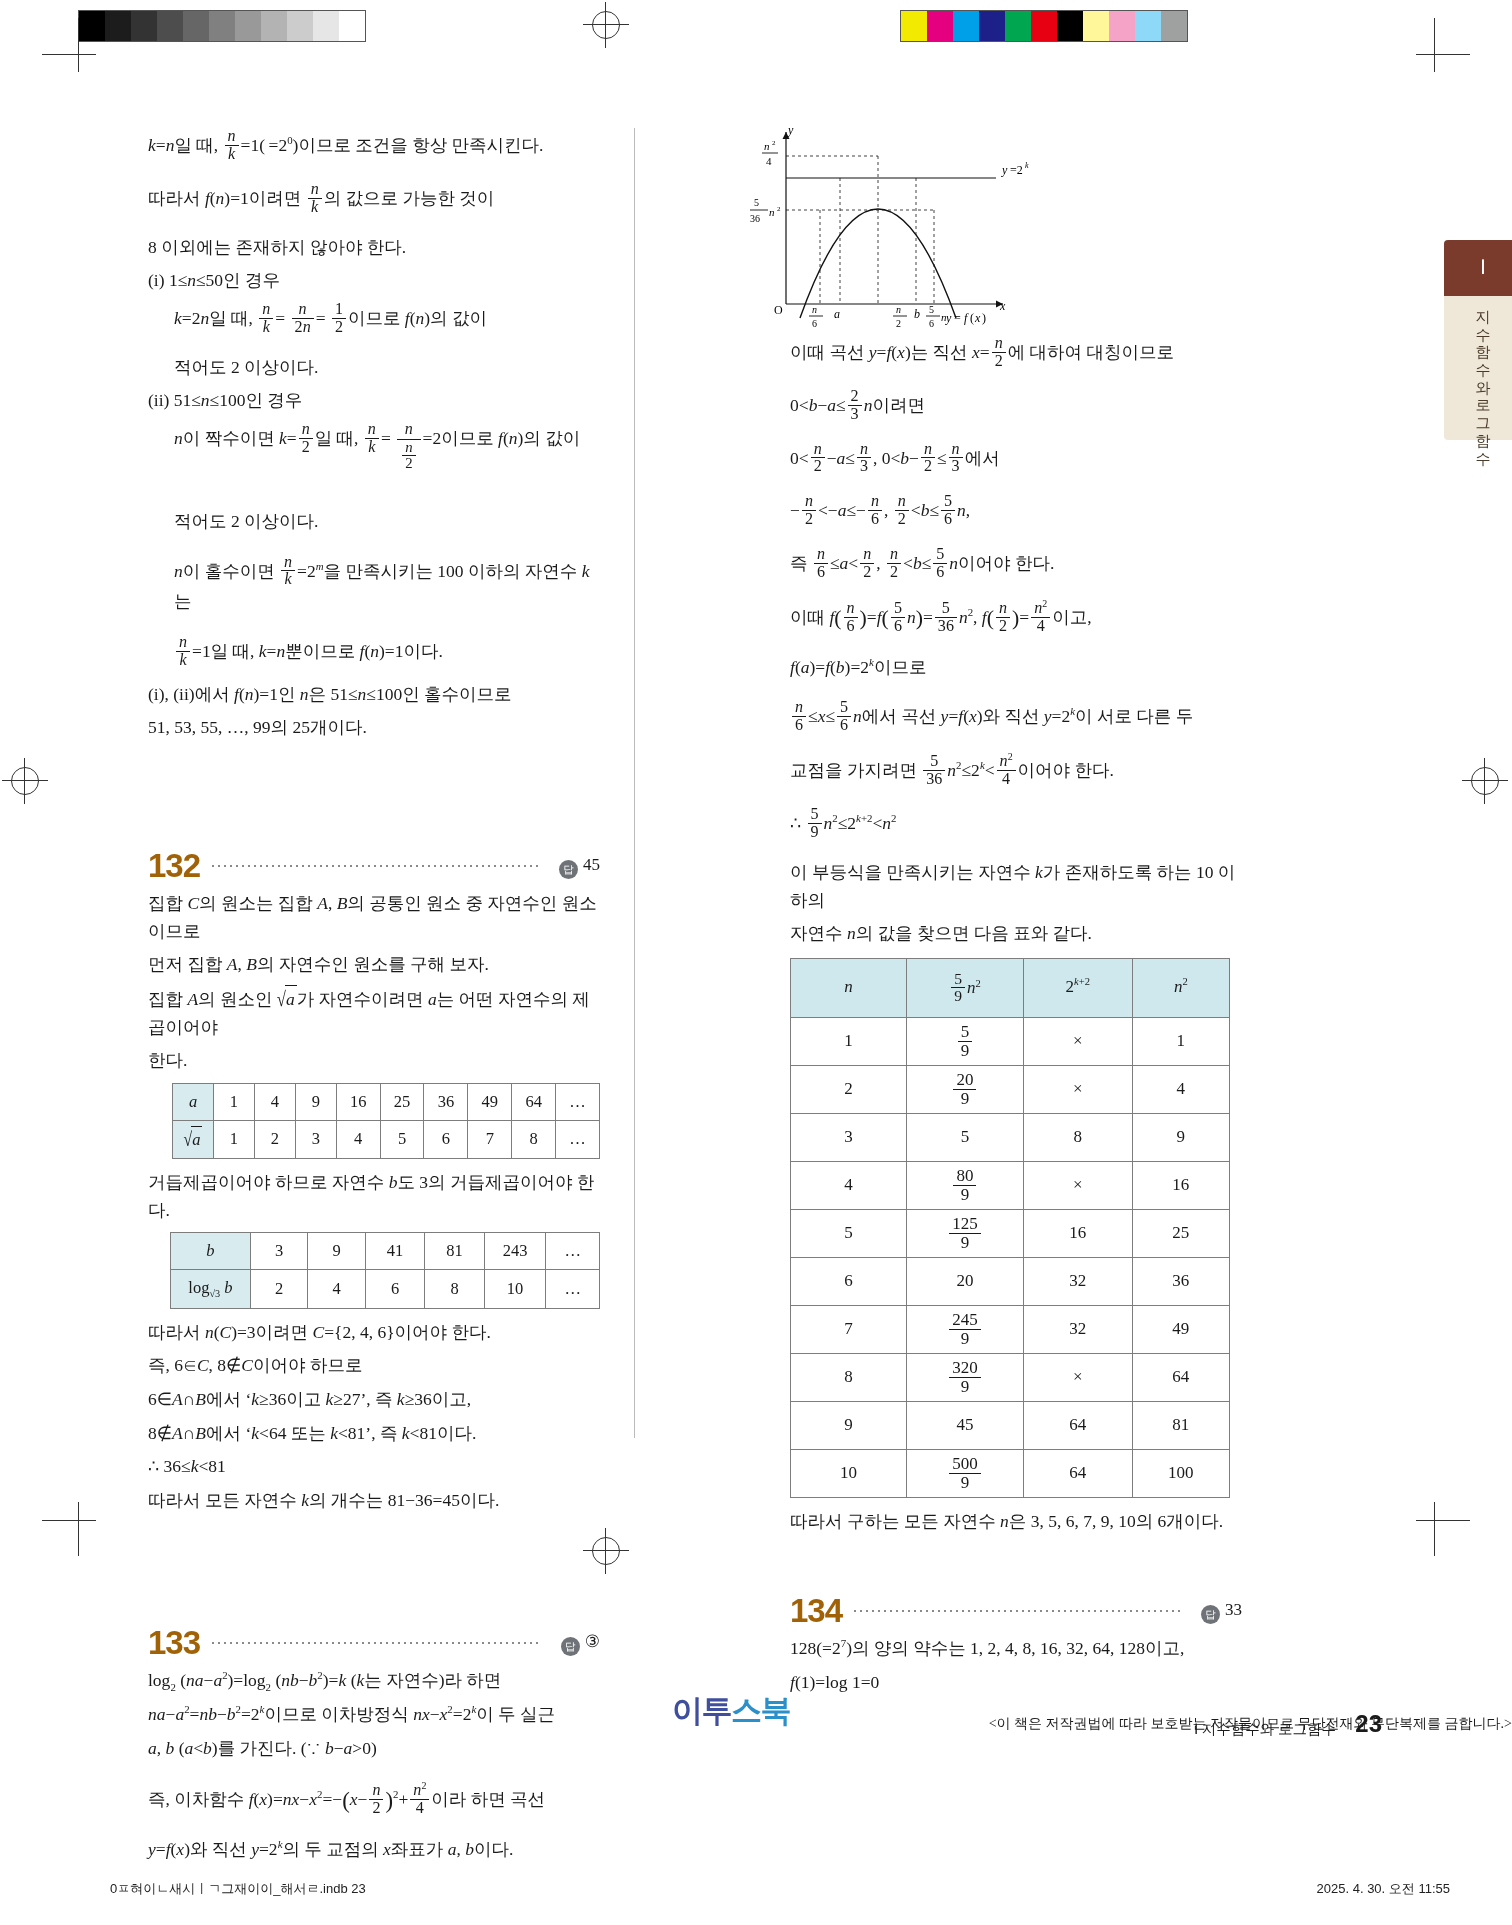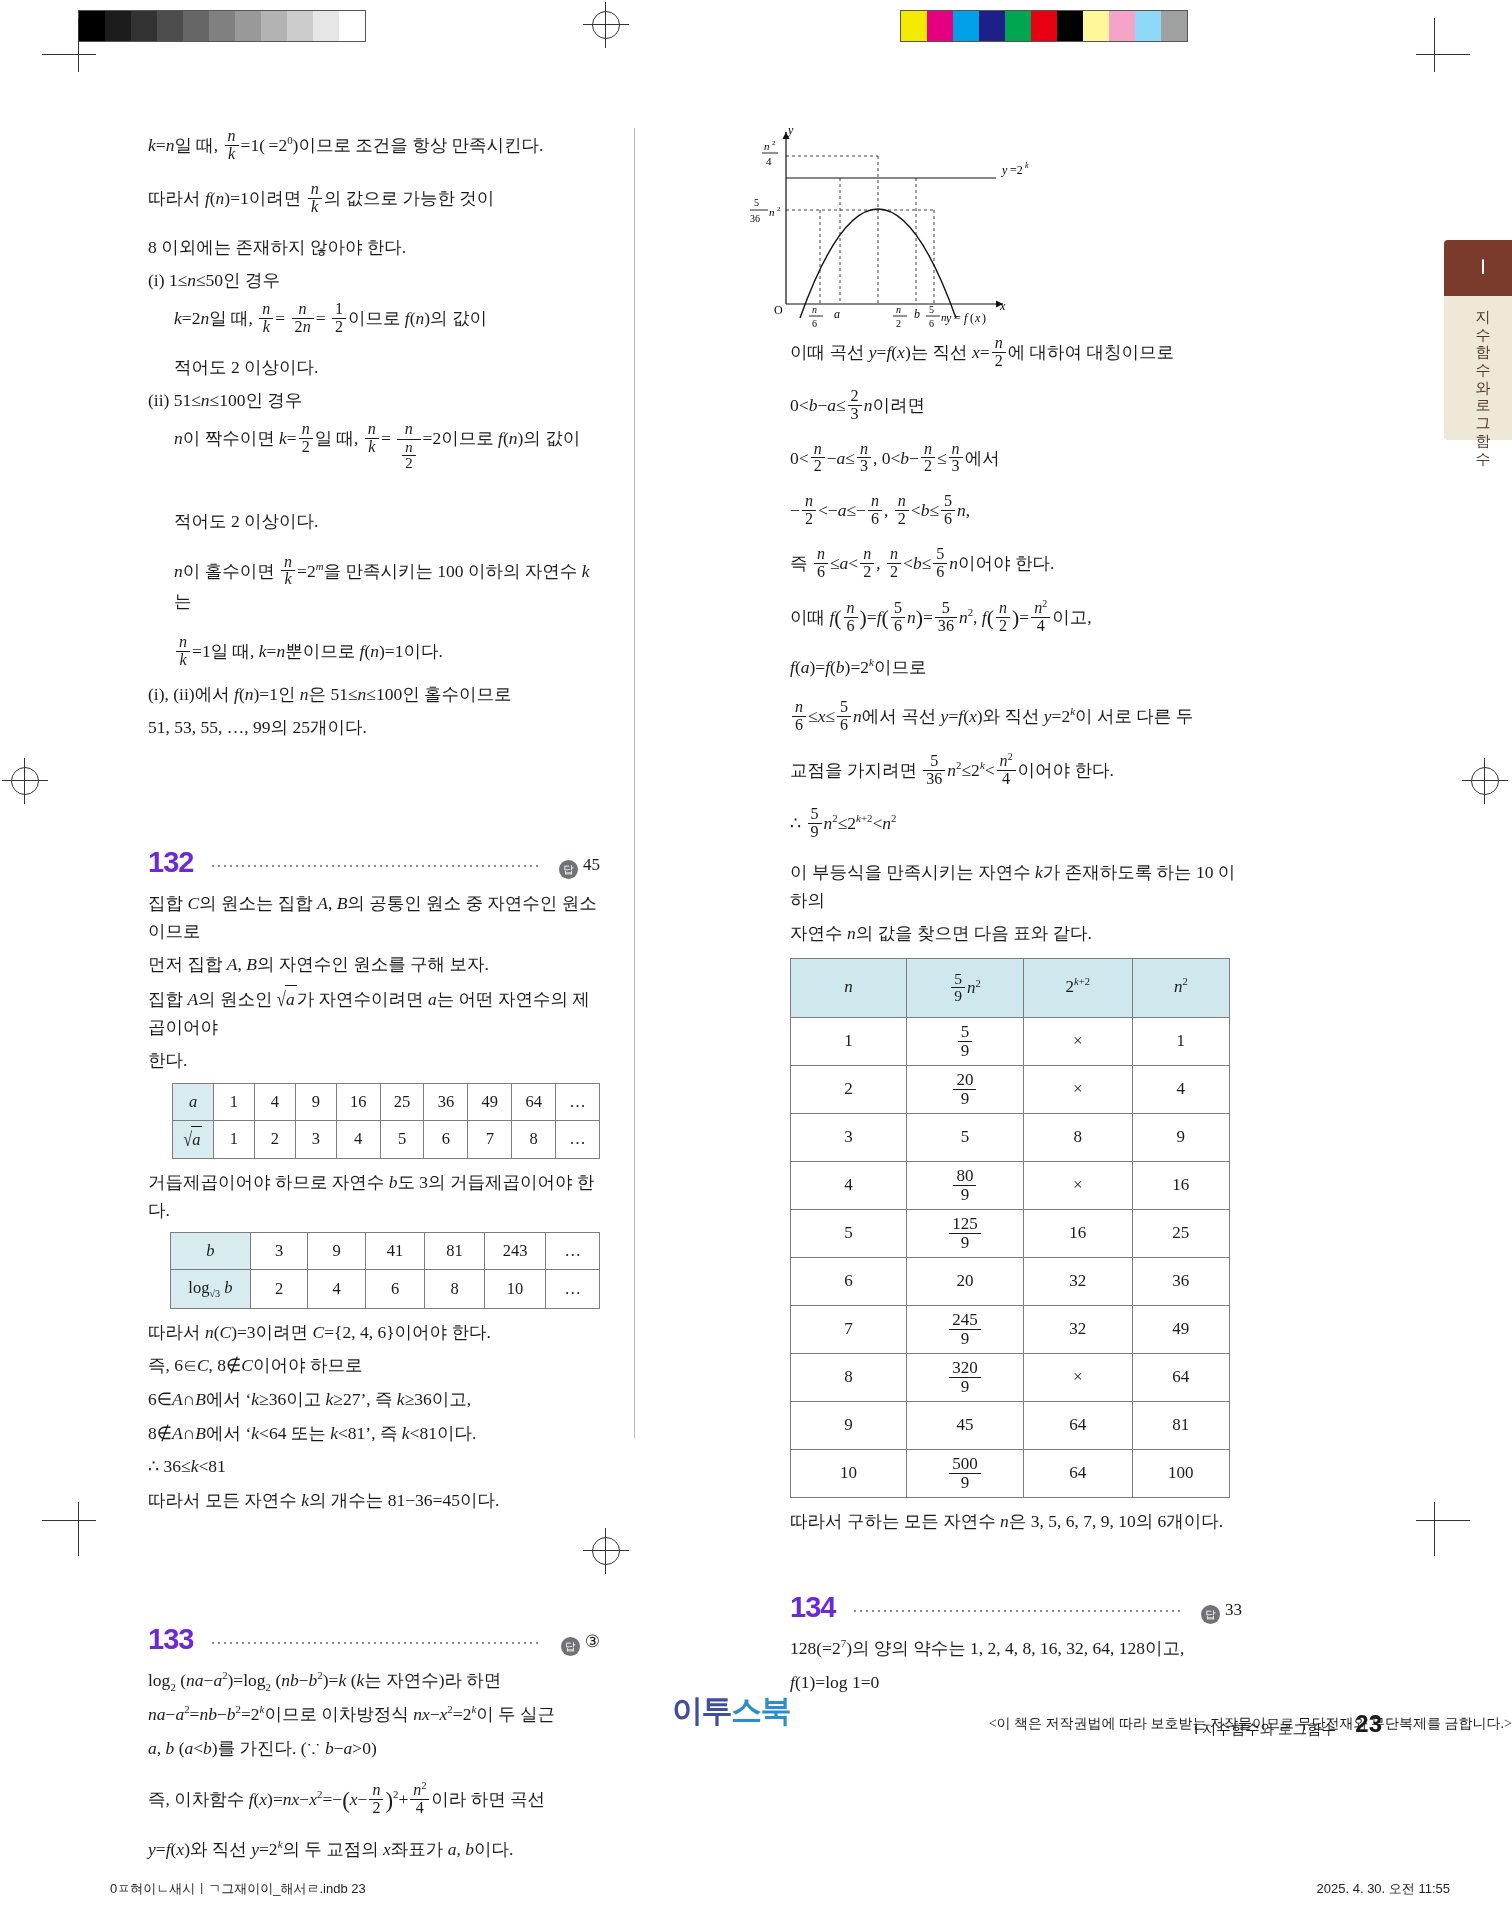--- a/index.html
+++ b/index.html
@@ -45,22 +45,22 @@
   .frac .num{display:block;border-bottom:1.1px solid #1a1a1a;padding:0 3px;}
   .frac .den{display:block;padding:0 3px;}
   sup.ex{font-size:0.62em;vertical-align:super;font-style:italic;}
   sup.exn{font-size:0.62em;vertical-align:super;font-style:normal;}
   sub.sb{font-size:0.62em;vertical-align:sub;}
   .sqrt{display:inline-block;border-top:1.1px solid #1a1a1a;padding:0 2px 0 1px;margin-left:-1px;}
   .radical{display:inline-block;transform:scaleY(1.25);font-size:0.95em;}
 
   
   .prob-head{position:relative;height:42px;margin:0 0 8px 0;}
-  .prob-num{font-family:"Liberation Sans",sans-serif;font-weight:bold;font-size:29px;
-            color:#6d28d9;letter-spacing:-1px;position:absolute;left:0;top:0;}
+  .prob-num{font-family:"Liberation Sans",sans-serif;font-weight:bold;font-size:33px;
+            color:#a16207;letter-spacing:-1px;position:absolute;left:0;top:0;}
   .prob-dots{position:absolute;left:62px;right:62px;top:25px;height:2px;
      background-image:radial-gradient(circle, #8a8a8a 0.9px, transparent 1.1px);
      background-size:6px 2px;background-repeat:repeat-x;}
   .ans-badge{position:absolute;right:0;top:12px;font-size:17px;white-space:nowrap;}
   .ans-icon{display:inline-block;width:19px;height:19px;border-radius:50%;background:#6f7276;
      color:#fff;font-size:10.5px;line-height:19px;text-align:center;vertical-align:-3px;
      font-family:"Liberation Sans",sans-serif;margin-right:5px;}
 
   
   table.dt{border-collapse:collapse;font-size:16.5px;margin:8px 0 10px 24px;}

